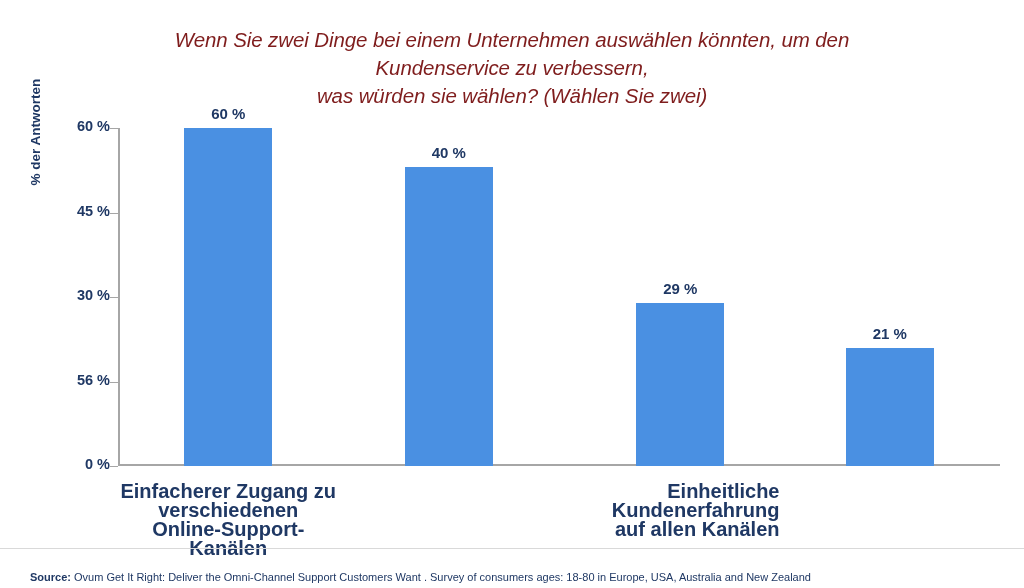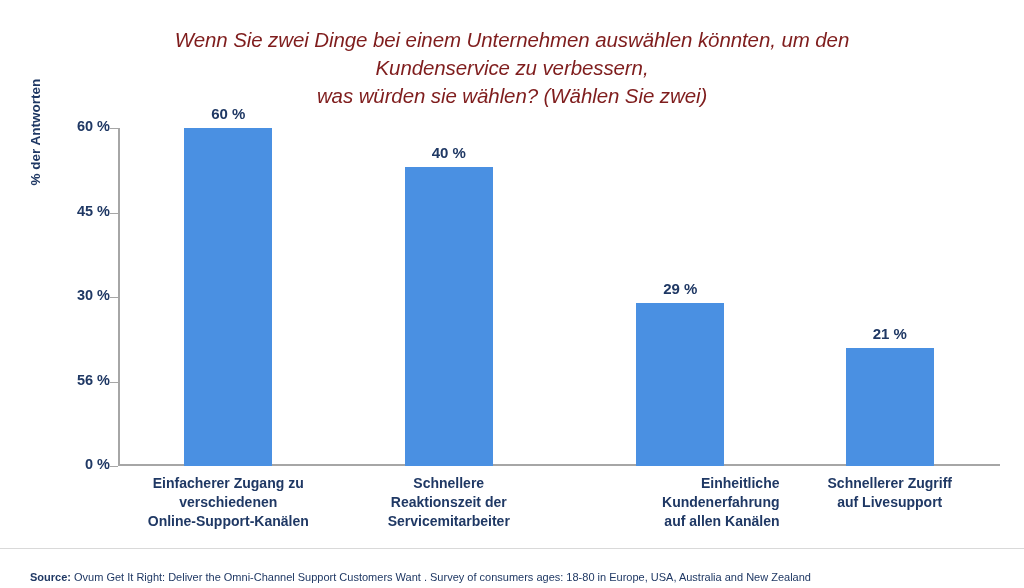--- a/index.html
+++ b/index.html
@@ -134,24 +134,24 @@
   
   .cat-labels {
     position: absolute;
     left: 118px;
     top: 474px;
     width: 882px;
     height: 70px;
   }
   .cat-label {
     position: absolute;
-    top: 0;
+    top: 8px;
     width: 220.5px;
     text-align: center;
-    font-size: 14px;
+    font-size: 20px;
     line-height: 19px;
     font-weight: bold;
     color: #1f3864;
   }
 
   
   .source-rule {
     position: absolute;
     left: 0;
     top: 548px;
@@ -230,36 +230,27 @@
   </div>
 
   <div class="cat-labels">
 
     <div class="cat-label" style="left:0px;">
       <div>Einfacherer Zugang zu</div>
       <div>verschiedenen</div>
       <div>Online-Support-Kanälen</div>
     </div>
 
-    <div class="cat-label" style="left:220.5px;">
-      <div>Schnellere</div>
-      <div>Reaktionszeit der</div>
-      <div>Servicemitarbeiter</div>
-    </div>
 
     <div class="cat-label" style="left:441px;text-align:right;">
       <div>Einheitliche</div>
       <div>Kundenerfahrung</div>
       <div>auf allen Kanälen</div>
     </div>
 
-    <div class="cat-label" style="left:661.5px;">
-      <div>Schnellerer Zugriff</div>
-      <div>auf Livesupport</div>
-    </div>
 
   </div>
 </div>
 
 <div class="source-rule"></div>
 <div class="source">
   <b>Source:</b>
   <span>Ovum Get It Right: Deliver the Omni-Channel Support Customers Want . Survey of consumers ages: 18-80 in Europe, USA, Australia and New Zealand</span>
 </div>
 

